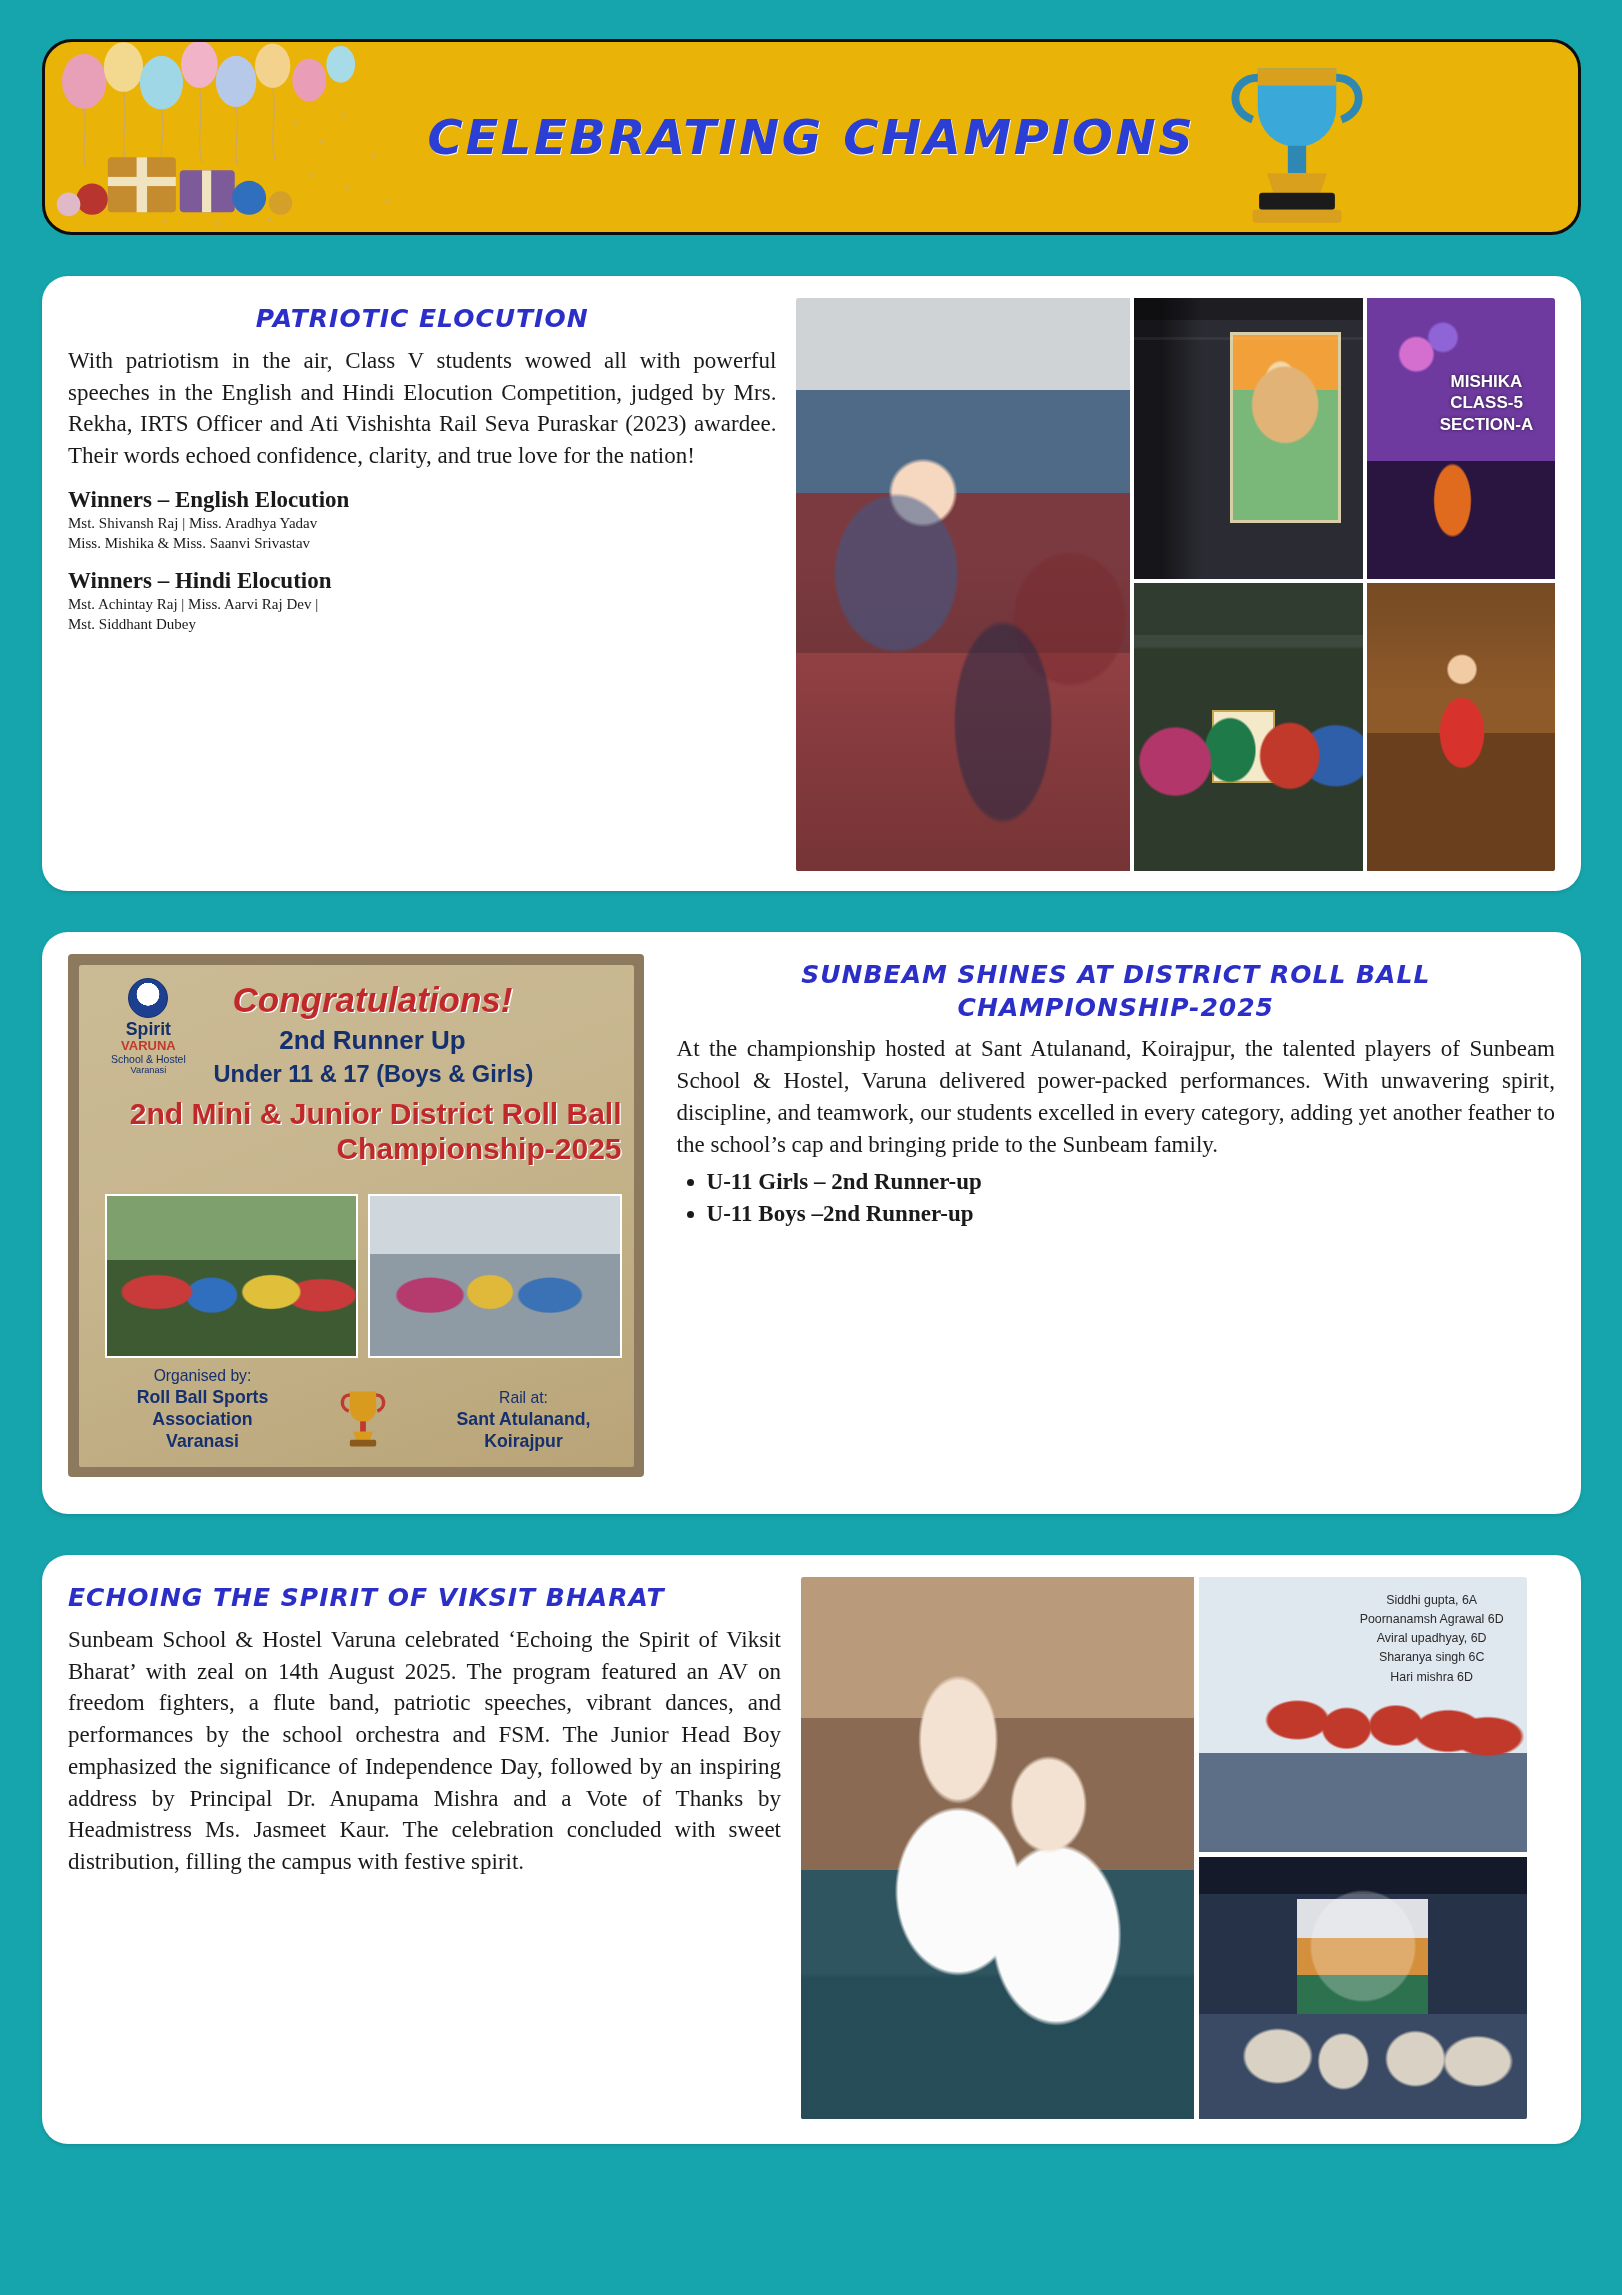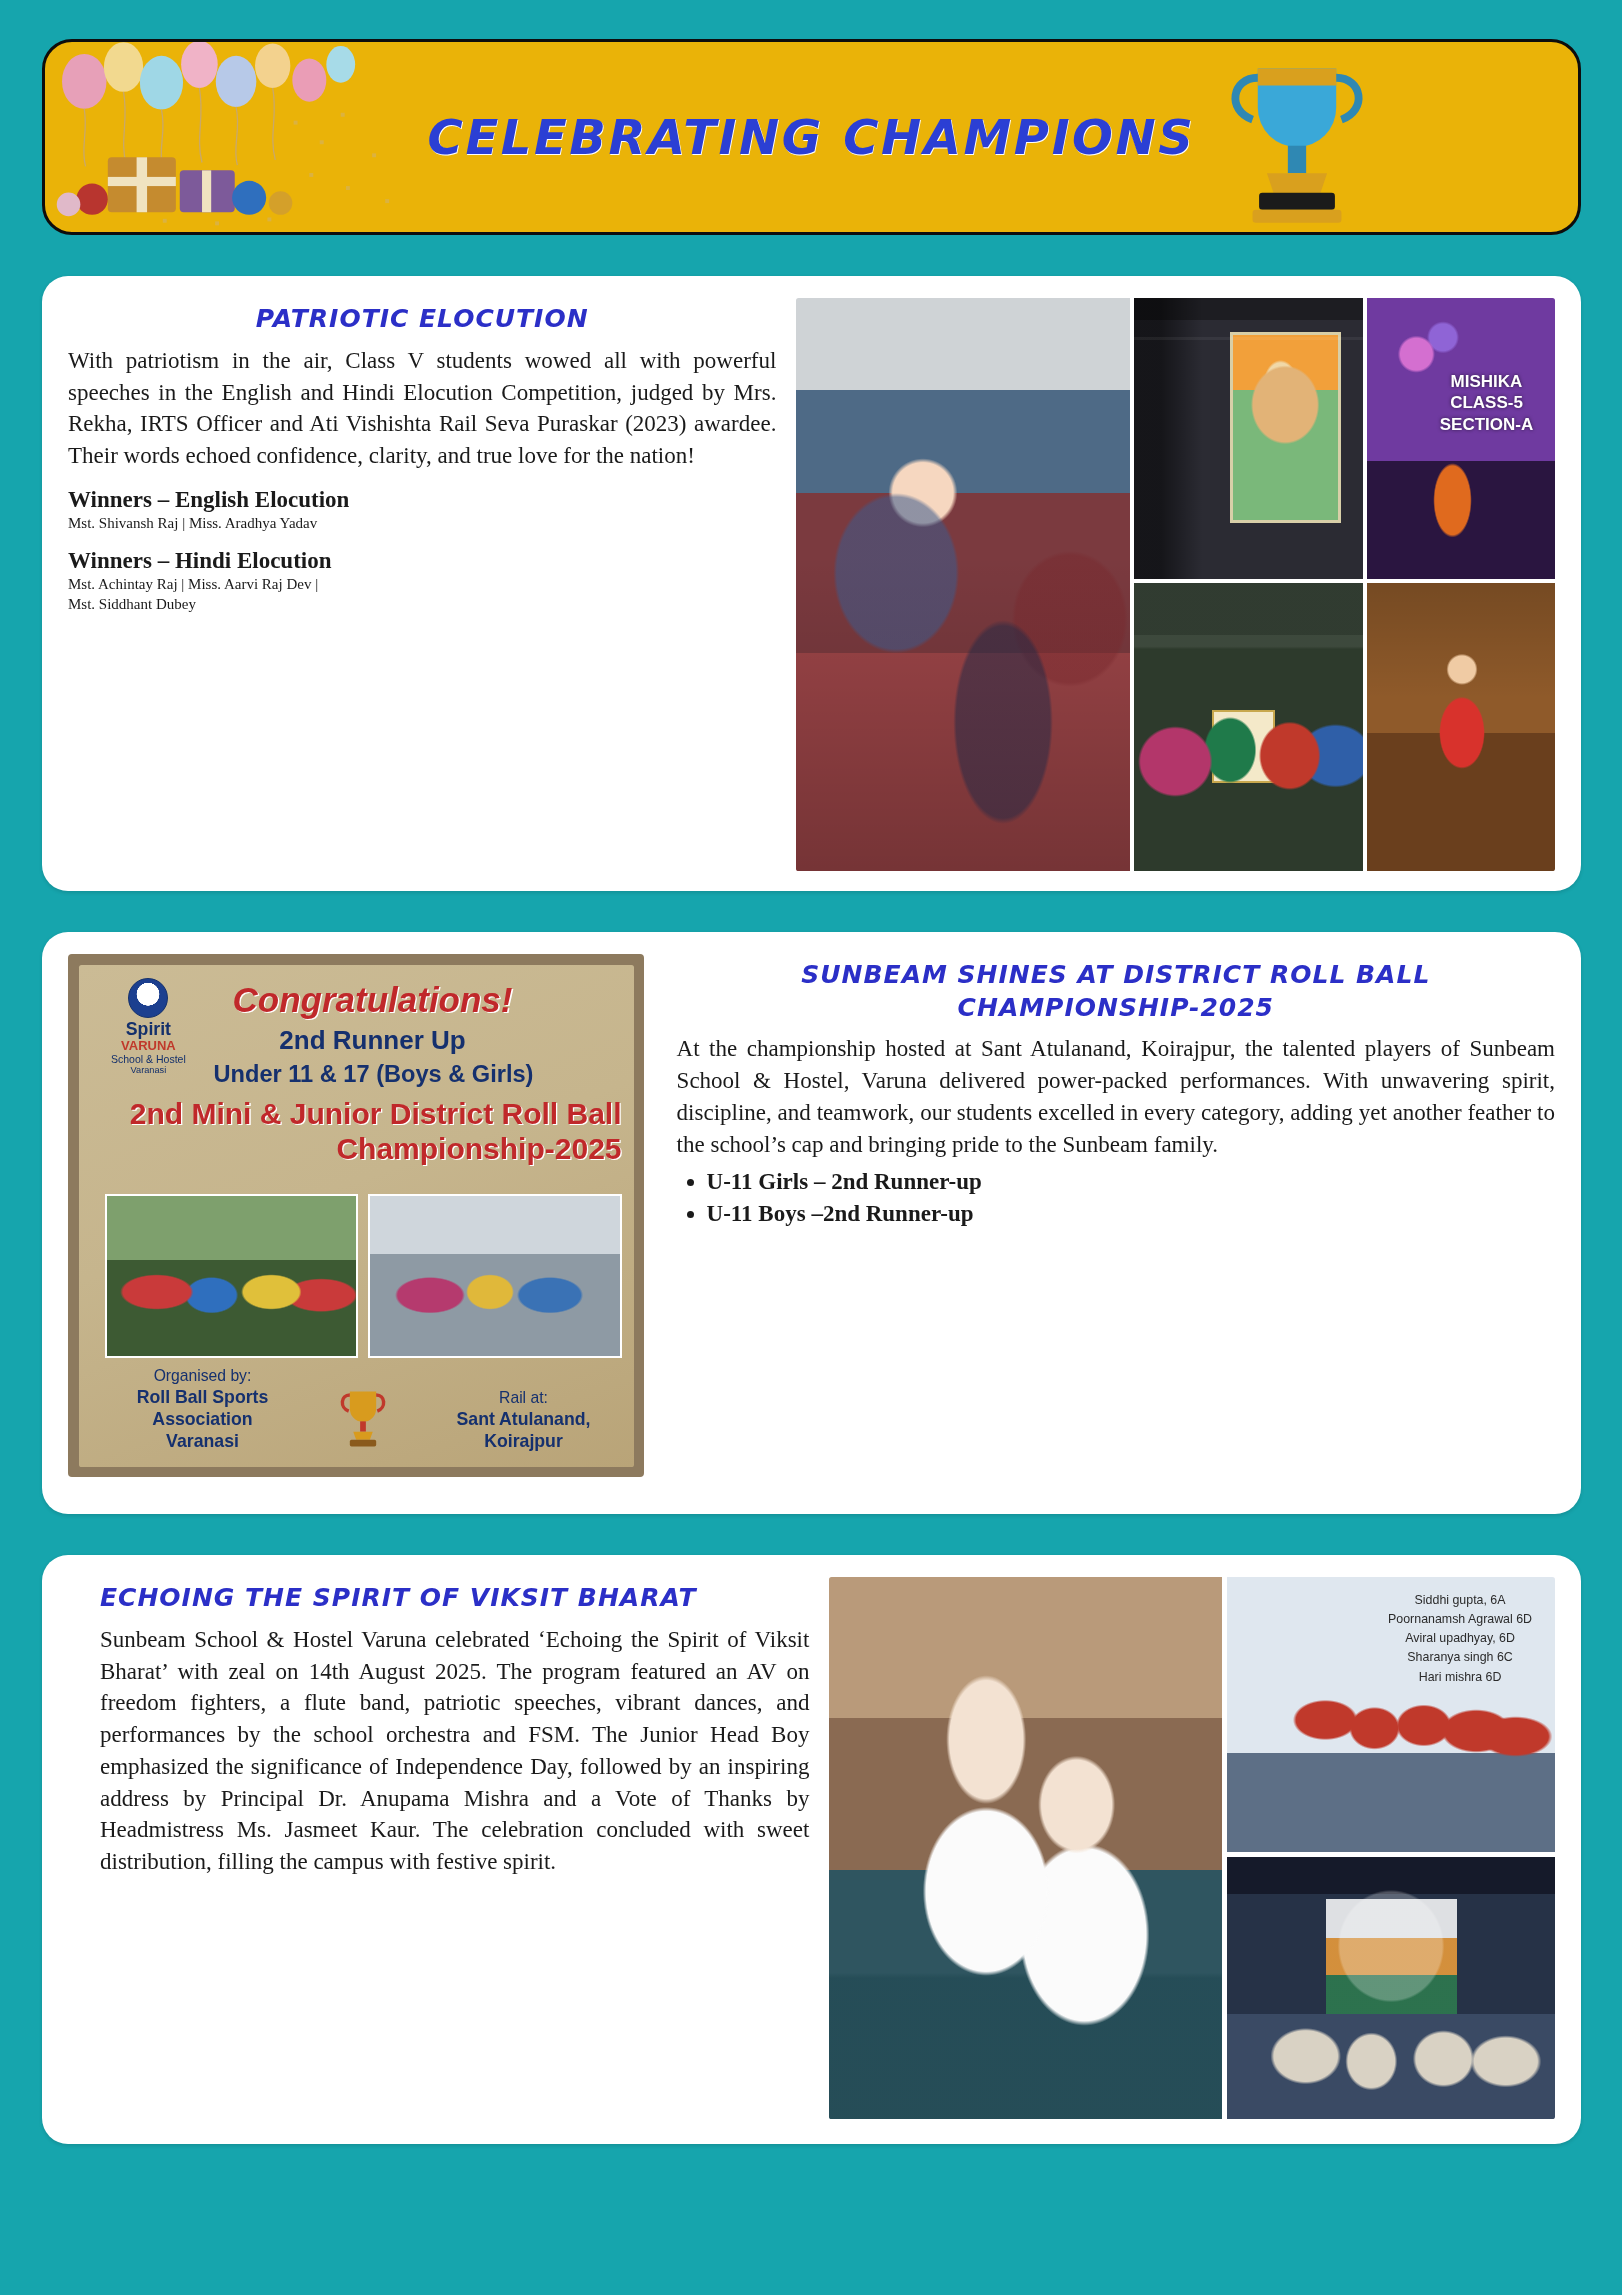--- a/index.html
+++ b/index.html
@@ -427,20 +427,21 @@
   </div>
 
   <div class="card c1">
     <div class="col-text">
       <div class="headline">PATRIOTIC ELOCUTION</div>
       <div class="body-text">
         <p>With patriotism in the air, Class V students wowed all with powerful speeches in the English and Hindi Elocution Competition, judged by Mrs. Rekha, IRTS Officer and Ati Vishishta Rail Seva Puraskar (2023) awardee. Their words echoed confidence, clarity, and true love for the nation!</p>
       </div>
       <div class="sub-head">Winners – English Elocution</div>
       <div class="names">Mst. Shivansh Raj | Miss. Aradhya Yadav</div>
+      <div class="names">Miss. Mishika &amp; Miss. Saanvi Srivastav</div>
       <div class="sub-head">Winners – Hindi Elocution</div>
       <div class="names">Mst. Achintay Raj | Miss. Aarvi Raj Dev |</div>
       <div class="names">Mst. Siddhant Dubey</div>
     </div>
 
     <div class="col-media">
       <div class="collage1">
         <div class="ph a sceneA"></div>
         <div class="ph b sceneB">
           <div class="frame"></div>
@@ -510,21 +511,21 @@
         <p>At the championship hosted at Sant Atulanand, Koirajpur, the talented players of Sunbeam School &amp; Hostel, Varuna delivered power-packed performances. With unwavering spirit, discipline, and teamwork, our students excelled in every category, adding yet another feather to the school’s cap and bringing pride to the Sunbeam family.</p>
       </div>
       <ul class="bullets">
         <li>U-11 Girls – 2nd Runner-up</li>
         <li>U-11 Boys –2nd Runner-up</li>
       </ul>
     </div>
   </div>
 
   <div class="card c3">
-    <div class="col-text" style="max-width:713px;margin-left:32px;">
+    <div class="col-text" style="max-width:713px;">
       <div class="headline left">ECHOING THE SPIRIT OF VIKSIT BHARAT</div>
       <div class="body-text">
         <p>Sunbeam School &amp; Hostel Varuna celebrated ‘Echoing the Spirit of Viksit Bharat’ with zeal on 14th August 2025. The program featured an AV on freedom fighters, a flute band, patriotic speeches, vibrant dances, and performances by the school orchestra and FSM. The Junior Head Boy emphasized the significance of Independence Day, followed by an inspiring address by Principal Dr. Anupama Mishra and a Vote of Thanks by Headmistress Ms. Jasmeet Kaur. The celebration concluded with sweet distribution, filling the campus with festive spirit.</p>
       </div>
     </div>
 
     <div class="col-media">
       <div class="collage3">
         <div class="ph f sceneF"></div>
         <div class="ph g sceneG">

